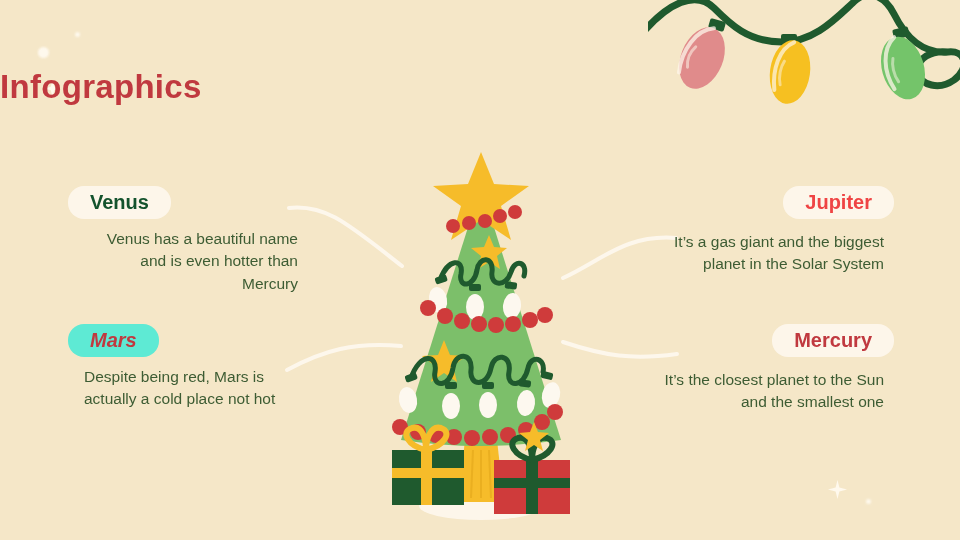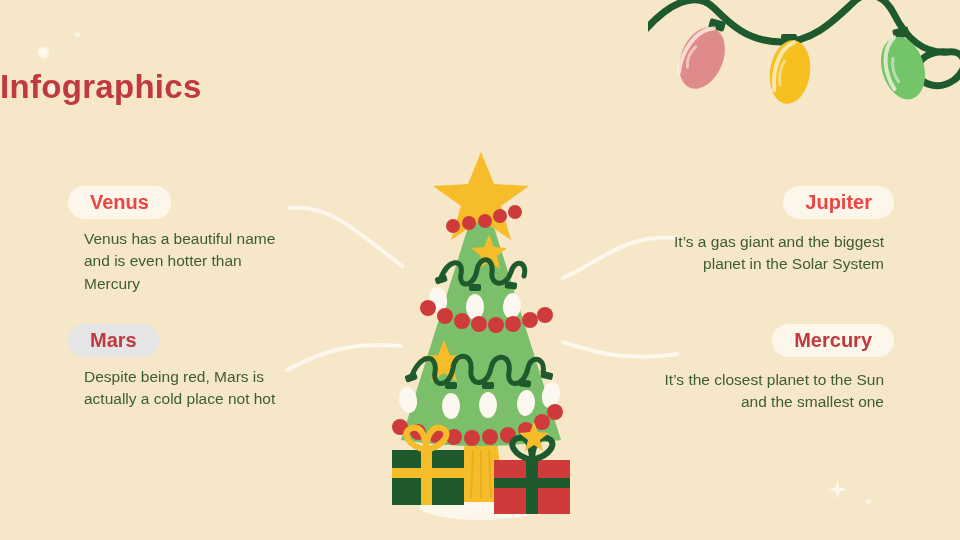--- a/index.html
+++ b/index.html
@@ -235,26 +235,26 @@
       </g>
       <rect x="148" y="310" width="12" height="54" fill="#1f5a2e"></rect>
       <rect x="116" y="328" width="76" height="10" fill="#1f5a2e"></rect>
       <path d="M154 310 C 136 306, 128 292, 140 288 C 151 285, 154 301, 154 310
                C 154 301, 158 285, 169 288 C 181 292, 172 306, 154 310 Z" fill="none" stroke="#1f5a2e" stroke-width="6" stroke-linejoin="round"></path>
       <path d="M156 272 L160 282 L171 283 L162 290 L165 301 L156 295 L147 301 L150 290 L141 283 L152 282 Z" fill="#f6bc2a"></path>
     </g>
   </svg>
 
   <div class="block left" style="top:186px;">
-    <span class="pill" style="background: rgb(253, 246, 234); color: #ef4444;">Venus</span>
-    <div class="body-text" style="color: rgb(61, 92, 51);">Venus has a beautiful name and is even hotter than Mercury</div>
+    <span class="pill" style="background: rgb(253, 246, 234); color: #14532d;">Venus</span>
+    <div class="body-text" style="color: rgb(61, 92, 51); text-align: right;">Venus has a beautiful name and is even hotter than Mercury</div>
   </div>
 
   <div class="block left" style="top:324px;">
-    <span class="pill" style="background: #e5e5e5; color: rgb(192, 57, 63);">Mars</span>
+    <span class="pill" style="background: #5eead4; color: rgb(192, 57, 63); font-style: italic;">Mars</span>
     <div class="body-text" style="color: rgb(61, 92, 51);">Despite being red, Mars is actually a cold place not hot</div>
   </div>
 
   <div class="block right" style="top:186px;">
     <span class="pill" style="background: rgb(253, 246, 234); color: #ef4444;">Jupiter</span>
     <div class="body-text" style="color: rgb(61, 92, 51);">It’s a gas giant and the biggest planet in the Solar System</div>
   </div>
 
   <div class="block right" style="top:324px;">
     <span class="pill" style="background: rgb(253, 246, 234); color: rgb(192, 57, 63);">Mercury</span>

